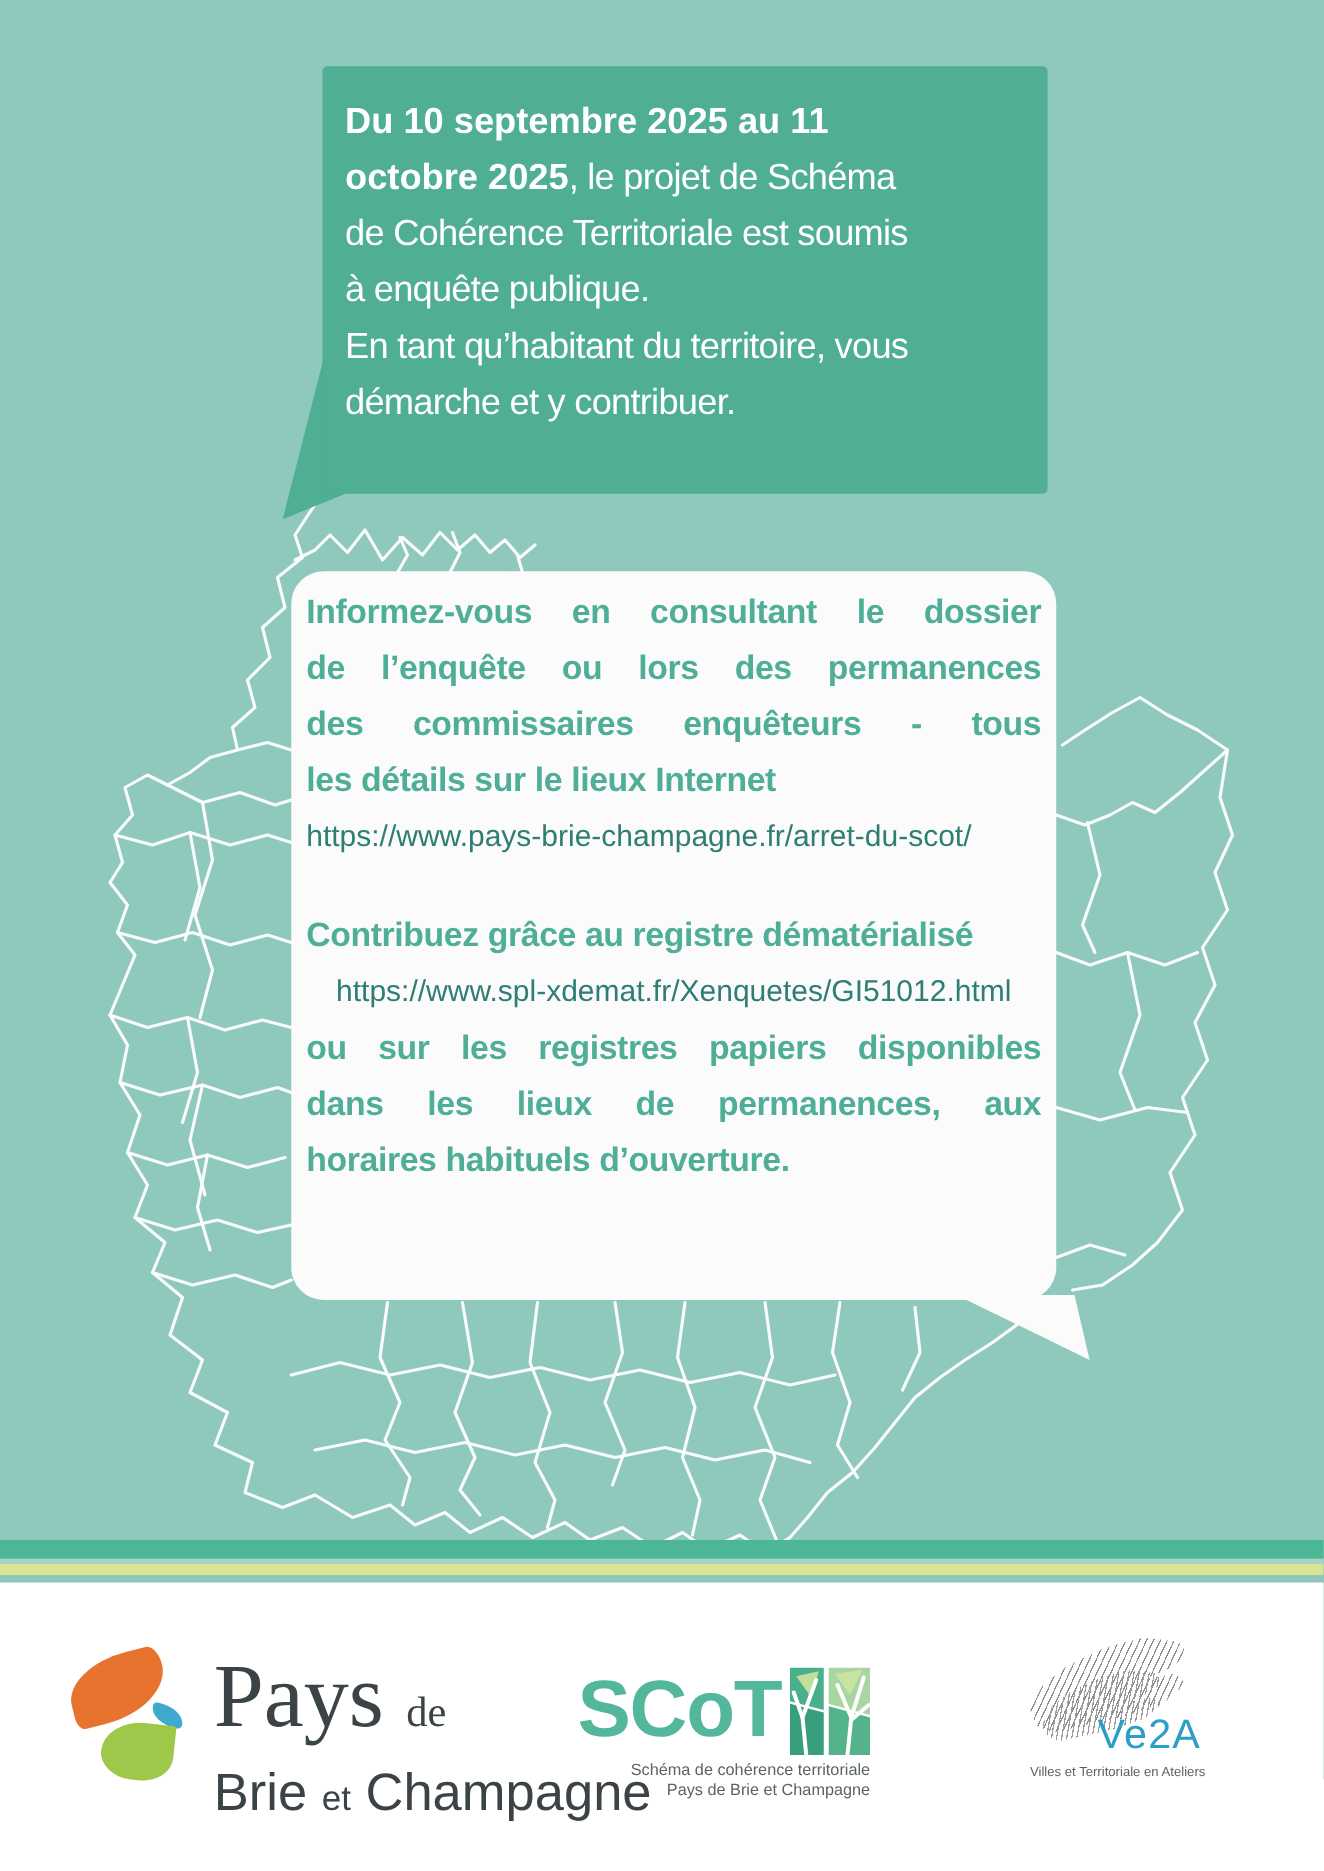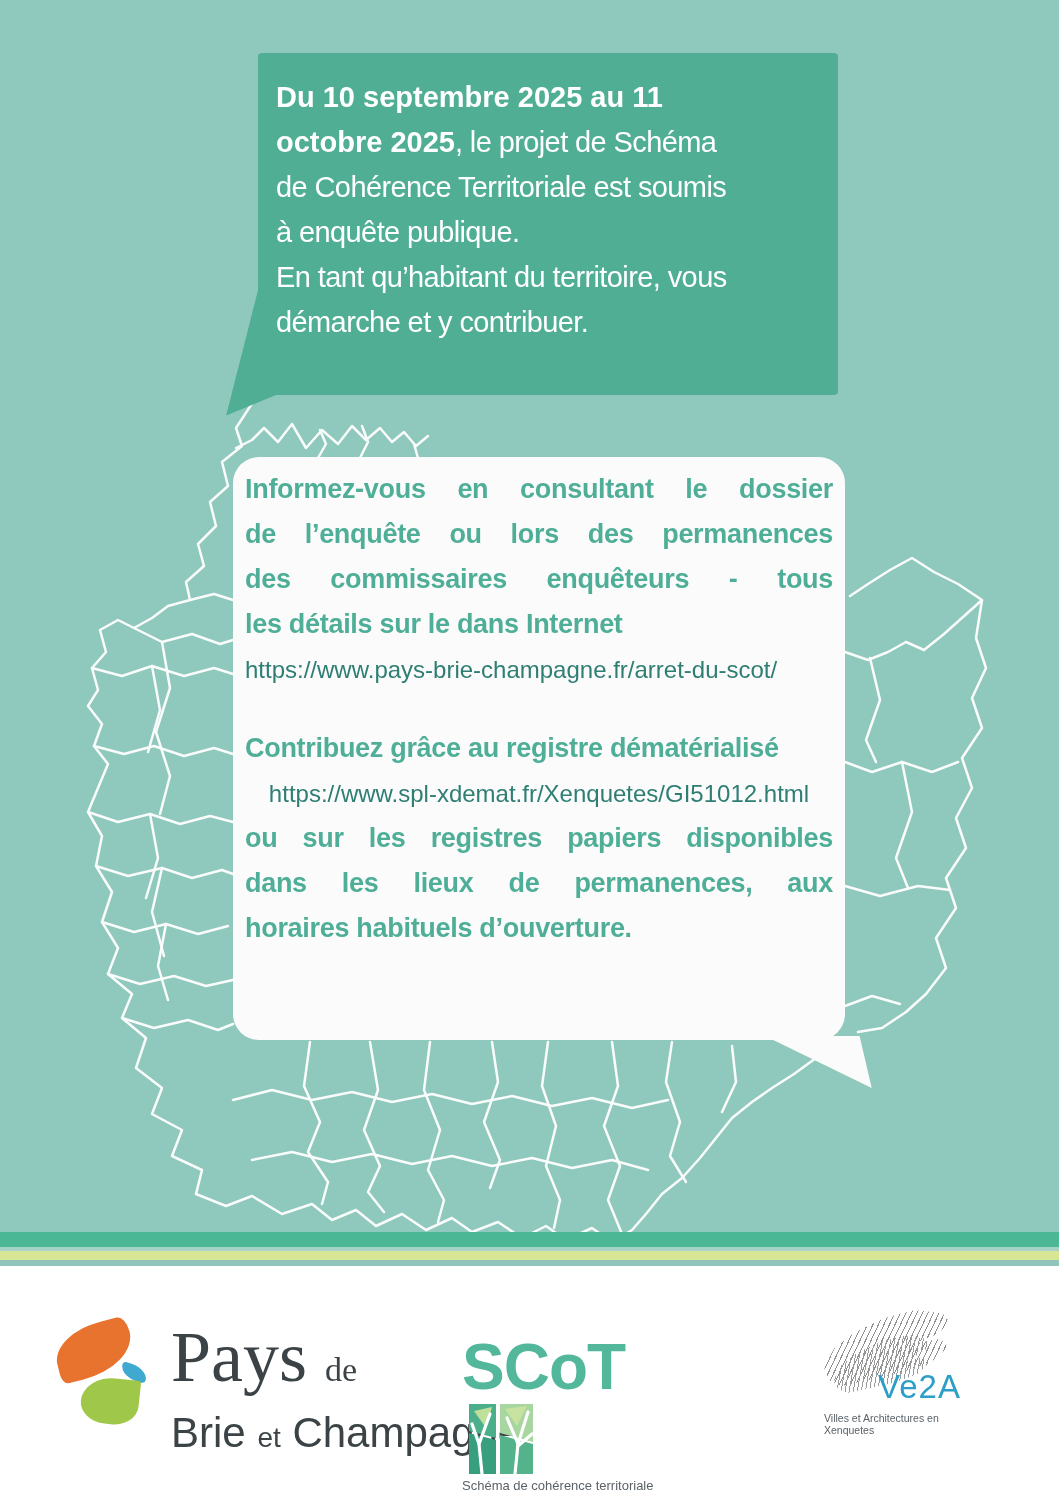--- a/index.html
+++ b/index.html
@@ -79,21 +79,21 @@
     left:26px;top:60px;width:58px;height:46px;background:var(--pays-green,#9FC74A);
     border-radius:75% 8% 60% 60% / 75% 8% 60% 60%;transform:rotate(6deg);
   }
   .pays-text{margin-left:14px;color:var(--pays-gray,#3C4347);}
   .pays-title{font-size:72px;line-height:78px;font-family:Liberation Serif, serif;}
   .pays-title .particle{font-size:34px;}
   .pays-line2{font-size:42px;line-height:44px;margin-top:2px;}
   .pays-line2 .et{font-size:28px;}
 
   .scot-logo{position:absolute;left:462px;top:66px;}
-  .scot-row{display:flex;align-items:flex-start;flex-direction:column;}
+  .scot-row{display:flex;align-items:flex-start;}
   .scot-title{
     font-weight:bold;font-size:64px;line-height:70px;
     color:var(--scot-teal,#52B79B);letter-spacing:-1px;
   }
   .scot-mosaic{margin-left:7px;margin-top:2px;}
   .scot-subtitle{
     text-align:right;font-size:13px;line-height:16px;margin-top:4px;
     color:var(--logo-text-gray,#5A6268);
   }
 
@@ -188,21 +188,21 @@
     <div>En tant qu’habitant du territoire, vous</div>
     <div>démarche et y contribuer.</div>
   </div>
 
   <div class="card-tail"></div>
   <div class="card">
 
     <div class="jline">Informez-vous en consultant le dossier</div>
     <div class="jline">de l’enquête ou lors des permanences</div>
     <div class="jline">des commissaires enquêteurs - tous</div>
-    <div class="jline last">les détails sur le dans Internet</div>
+    <div class="jline last">les détails sur le lieux Internet</div>
     <div class="url-line">https://www.pays-brie-champagne.fr/arret-du-scot/</div>
 
     <div class="gap34"></div>
 
     <div class="jline last">Contribuez grâce au registre dématérialisé</div>
     <div class="url-line centered">https://www.spl-xdemat.fr/Xenquetes/GI51012.html</div>
     <div class="jline">ou sur les registres papiers disponibles</div>
     <div class="jline">dans les lieux de permanences, aux</div>
     <div class="jline last">horaires habituels d’ouverture.</div>
   </div>
@@ -257,17 +257,17 @@
       <div class="scot-subtitle">
         <div>Schéma de cohérence territoriale</div>
         <div>Pays de Brie et Champagne</div>
       </div>
     </div>
 
     <div class="ve2a-logo">
       <div class="feather"></div>
       <div class="feather small"></div>
       <div class="ve2a-title">Ve2A</div>
-      <div class="ve2a-subtitle">Villes et Architectures en Xenquetes</div>
+      <div class="ve2a-subtitle">Villes et Territoriale en Ateliers</div>
     </div>
 
   </div>
 </div>
 
 </body></html>

